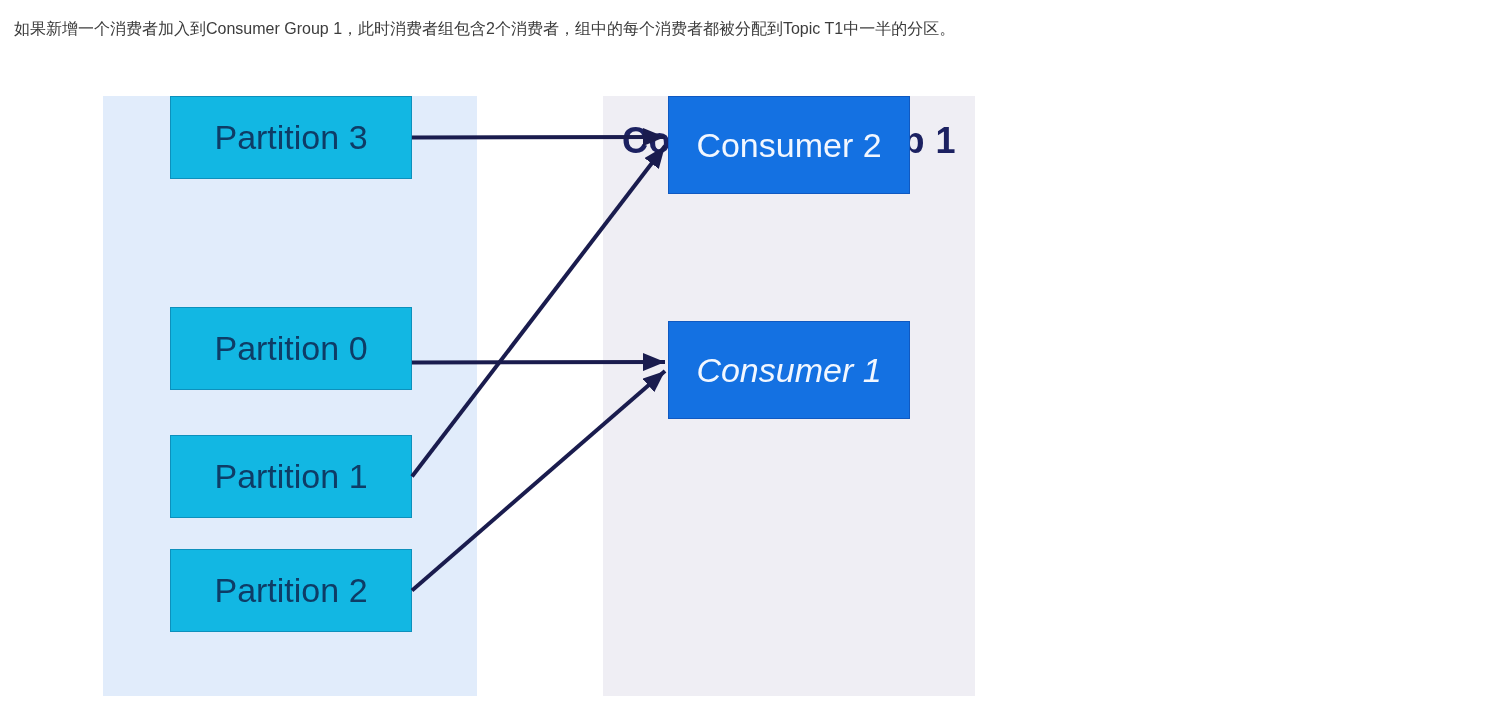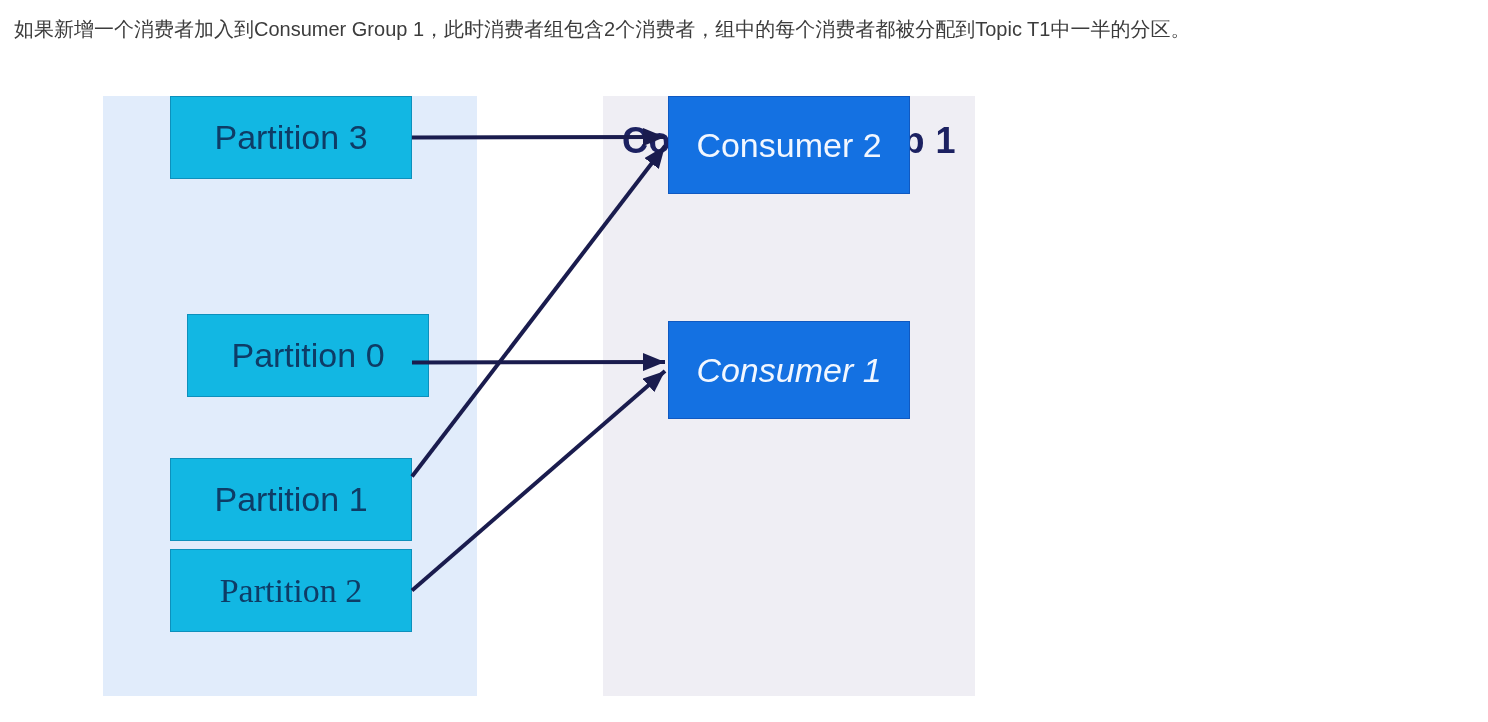--- a/index.html
+++ b/index.html
@@ -10,21 +10,21 @@
     background: #ffffff;
     font-family: "Liberation Sans", "DejaVu Sans", sans-serif;
     overflow: hidden;
   }
   .intro {
     position: absolute;
     left: 14px;
     top: 14px;
     width: 1460px;
     margin: 0;
-    font-size: 20px;
+    font-size: 16px;
     line-height: 30px;
     color: var(--intro-text, #3c3c3c);
     white-space: nowrap;
   }
   .diagram {
     position: absolute;
     left: 0;
     top: 0;
     width: 1488px;
     height: 722px;
@@ -65,23 +65,23 @@
     box-sizing: border-box;
   }
   .partition {
     left: 67px;
     height: 83px;
     background: var(--partition-box, #12b7e3);
     border: 1px solid rgba(8, 98, 140, 0.45);
     color: var(--partition-text, #0e3c66);
   }
   .partition:nth-of-type(1) { top: 111px; }
-  .partition:nth-of-type(2) { top: 218px; margin-left: 17px; }
-  .partition:nth-of-type(3) { top: 339px; margin-top: 23px; }
-  .partition:nth-of-type(4) { top: 453px; font-family: Liberation Serif, serif; }
+  .partition:nth-of-type(2) { top: 211px; }
+  .partition:nth-of-type(3) { top: 339px; }
+  .partition:nth-of-type(4) { top: 453px; }
   .consumer {
     left: 65px;
     height: 98px;
     background: var(--consumer-box, #1471e2);
     border: 1px solid rgba(12, 70, 165, 0.55);
     color: var(--consumer-text, #f2f7ff);
   }
   .consumer:nth-of-type(1) { top: 111px; }
   .consumer:nth-of-type(2) { top: 225px; font-style: italic; }
   svg.arrows {

